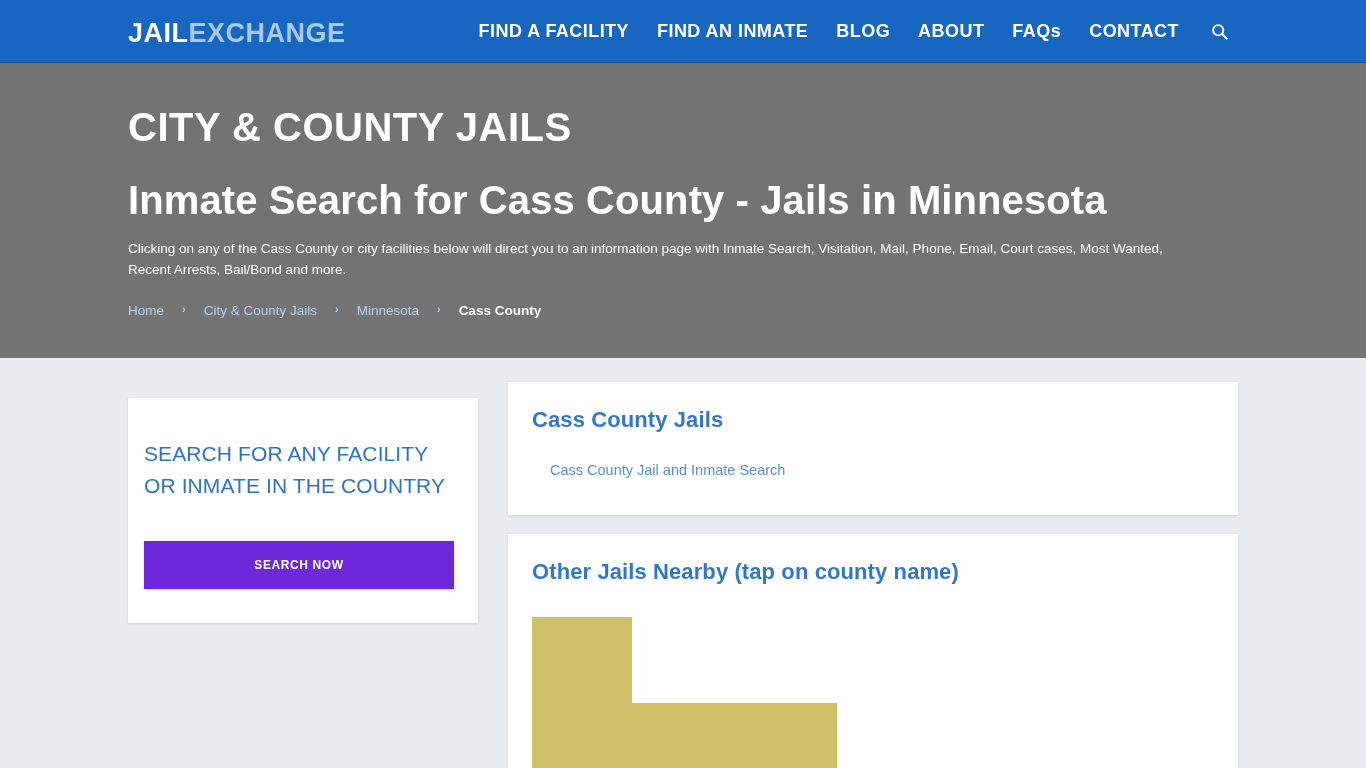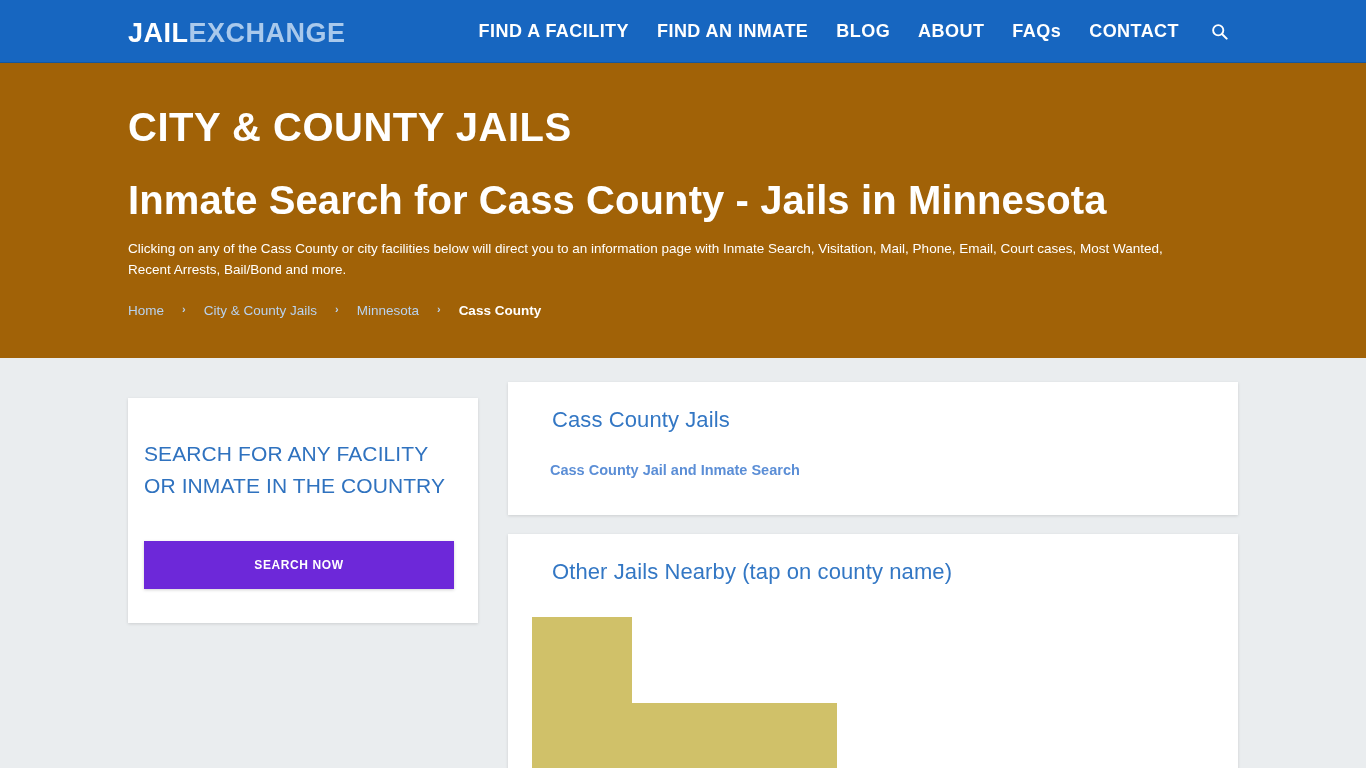--- a/index.html
+++ b/index.html
@@ -64,21 +64,21 @@
   .mainnav .navsearch {
     padding: 0 10px 0 18px;
     display: flex;
     align-items: center;
     cursor: pointer;
   }
   .mainnav .navsearch svg { display: block; }
 
   
   .hero {
-    background: #a16207;
+    background: #737373;
     height: 295px;
     position: relative;
     padding-left: 128px;
     padding-right: 106px;
   }
 
   .hero-title {
     color: #ffffff;
     font-size: 40px;
     font-weight: bold;
@@ -177,27 +177,26 @@
   }
 
   
   .maincol { flex: 1 1 auto; padding-top: 24px; min-width: 0; }
 
   .jails-card { padding: 24px 24px 30px 24px; }
 
   .card-title {
     color: #3377c4;
     font-size: 22px;
-    font-weight: normal;
+    font-weight: bold;
     letter-spacing: 0.1px;
     line-height: 1.3;
-    margin-left: 20px;
-  }
-
-  .jail-list { list-style: none; margin-top: 26px; padding-left: 18px; font-weight: bold; }
+  }
+
+  .jail-list { list-style: none; margin-top: 26px; padding-left: 18px; }
   .jail-list li { margin-bottom: 6px; }
   .jail-link {
     color: #5b8ed6;
     font-size: 14.5px;
     text-decoration: none;
     cursor: pointer;
   }
 
   .nearby-card {
     margin-top: 19px;

